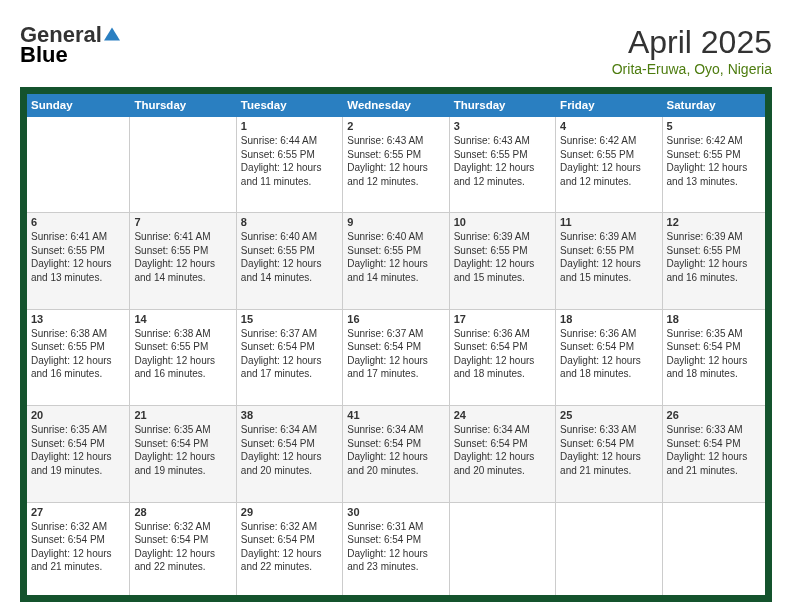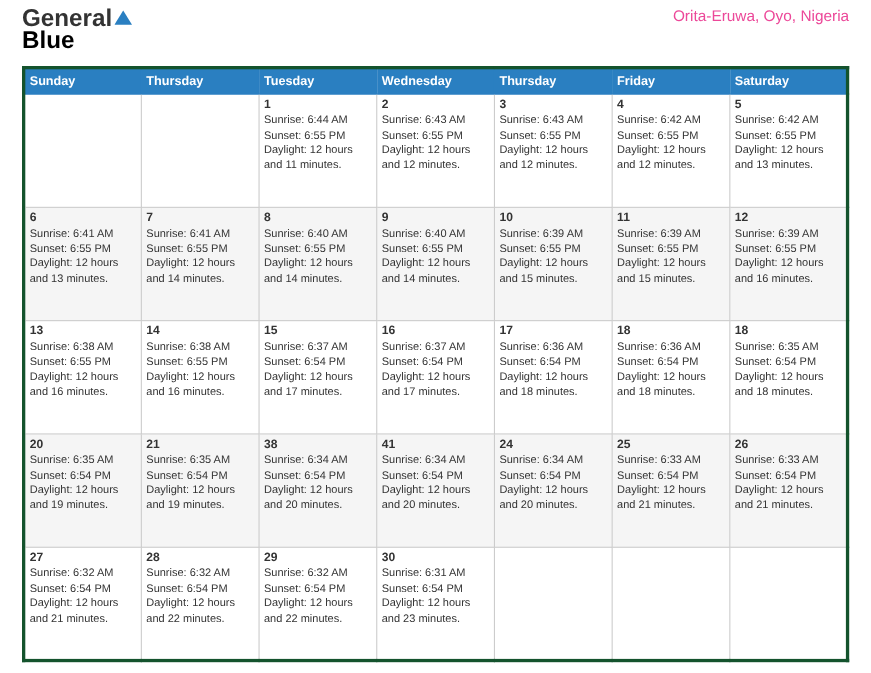--- a/index.html
+++ b/index.html
@@ -6,21 +6,21 @@
     body {
       font-family: Arial, sans-serif;
       background: #fff;
       width: 792px;
       height: 612px;
       overflow: hidden;
     }
     .page {
       width: 792px;
       height: 612px;
-      padding: 6px 20px 10px 20px;
+      padding: 24px 20px 10px 20px;
       display: flex;
       flex-direction: column;
     }
     .header {
       display: flex;
       justify-content: space-between;
       align-items: flex-start;
       margin-bottom: 10px;
     }
     .logo {
@@ -46,25 +46,25 @@
     .title-block {
       text-align: right;
     }
     .title-month {
       font-size: 32px;
       color: #333;
       font-weight: normal;
     }
     .title-location {
       font-size: 14px;
-      color: #ec4899;
+      color: #4d7c0f;
     }
     .calendar {
       flex: 1;
-      border: 3px solid #14532d;
+      border: 7px solid #14532d;
       border-collapse: collapse;
       width: 100%;
       table-layout: fixed;
     }
     .calendar th {
       background-color: #2a7fc1;
       color: #fff;
       font-size: 11.5px;
       font-weight: bold;
       padding: 5px 4px;
@@ -104,20 +104,21 @@
     <div class="logo">
       <div class="logo-text">
         <span class="logo-general">General</span>
         <svg class="logo-icon" viewBox="0 0 20 16" xmlns="http://www.w3.org/2000/svg">
           <polygon points="0,16 10,0 20,16" fill="#2a7fc1"></polygon>
         </svg>
       </div>
       <div style="font-size:22px; font-weight:bold; color:#000000; margin-top:-4px;">Blue</div>
     </div>
     <div class="title-block">
+      <div class="title-month">April 2025</div>
       <div class="title-location">Orita-Eruwa, Oyo, Nigeria</div>
     </div>
   </div>
 
   <table class="calendar">
     <thead>
       <tr>
       <th>Sunday</th>
           <th>Thursday</th>
           <th>Tuesday</th>

